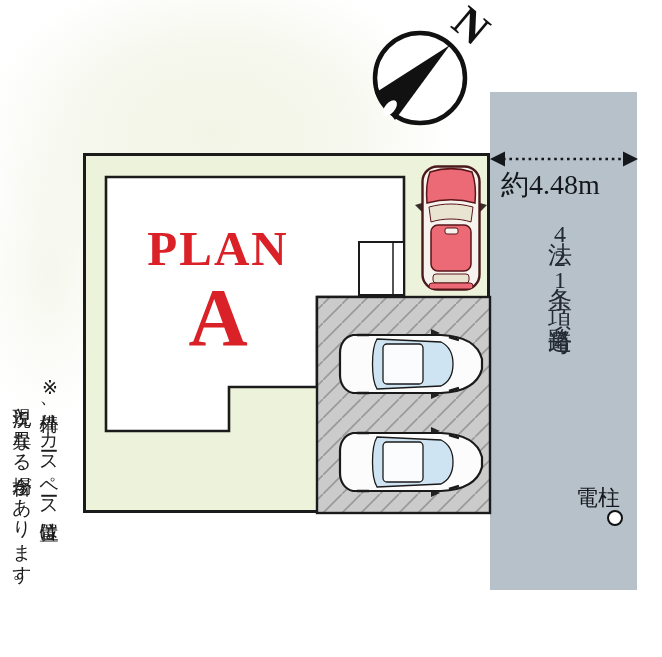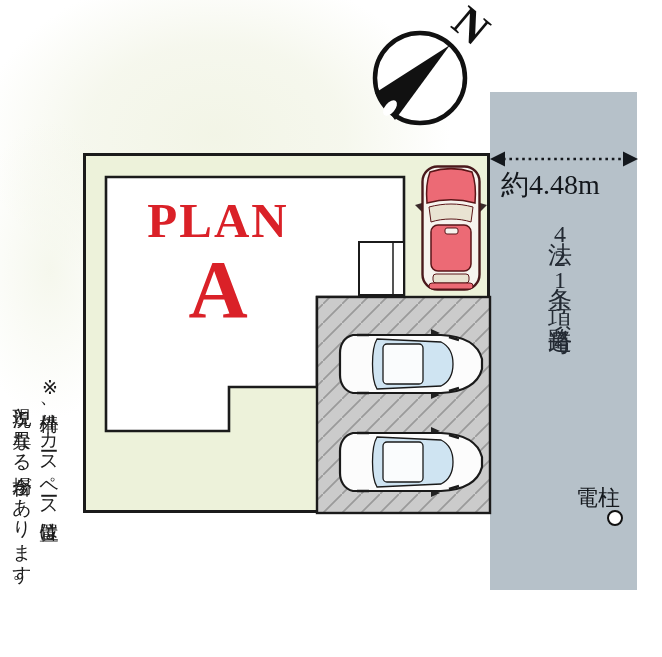--- a/index.html
+++ b/index.html
@@ -36,21 +36,21 @@
     background:#ffffff;border:2px solid #111;border-radius:50%;
   }
 
   
   #site{
     position:absolute;left:83px;top:153px;width:407px;height:360px;
     box-sizing:border-box;background:#edf2da;border:3px solid #1b1b1b;
   }
   #plan-svg{position:absolute;left:0;top:0;width:662px;height:657px;}
   #plan-text{
-    position:absolute;left:128px;top:196px;width:180px;text-align:center;
+    position:absolute;left:128px;top:224px;width:180px;text-align:center;
     color:#da2128;font-weight:bold;line-height:1;font-family:Liberation Serif, serif;
   }
   #plan-title{font-size:49px;letter-spacing:2px;}
   #plan-variant{font-size:82px;margin-top:4px;}
 
   
   #note{
     position:absolute;left:9px;top:376px;height:270px;
     writing-mode:vertical-rl;text-orientation:mixed;
     font-family:"Liberation Sans","DejaVu Sans",sans-serif;

